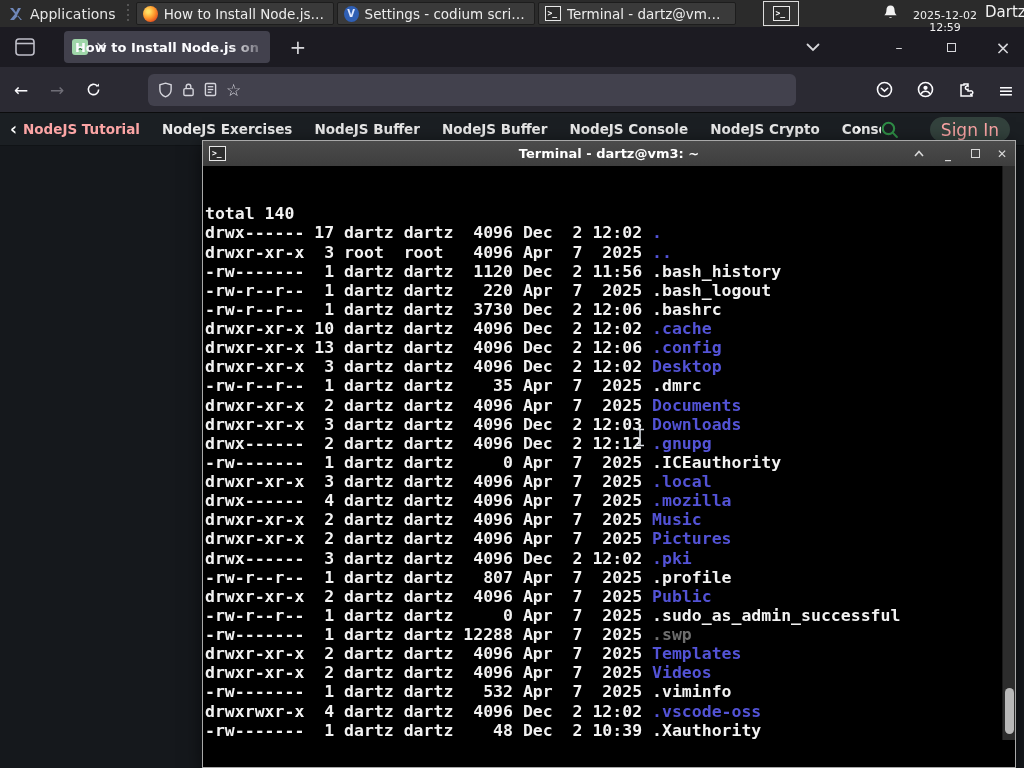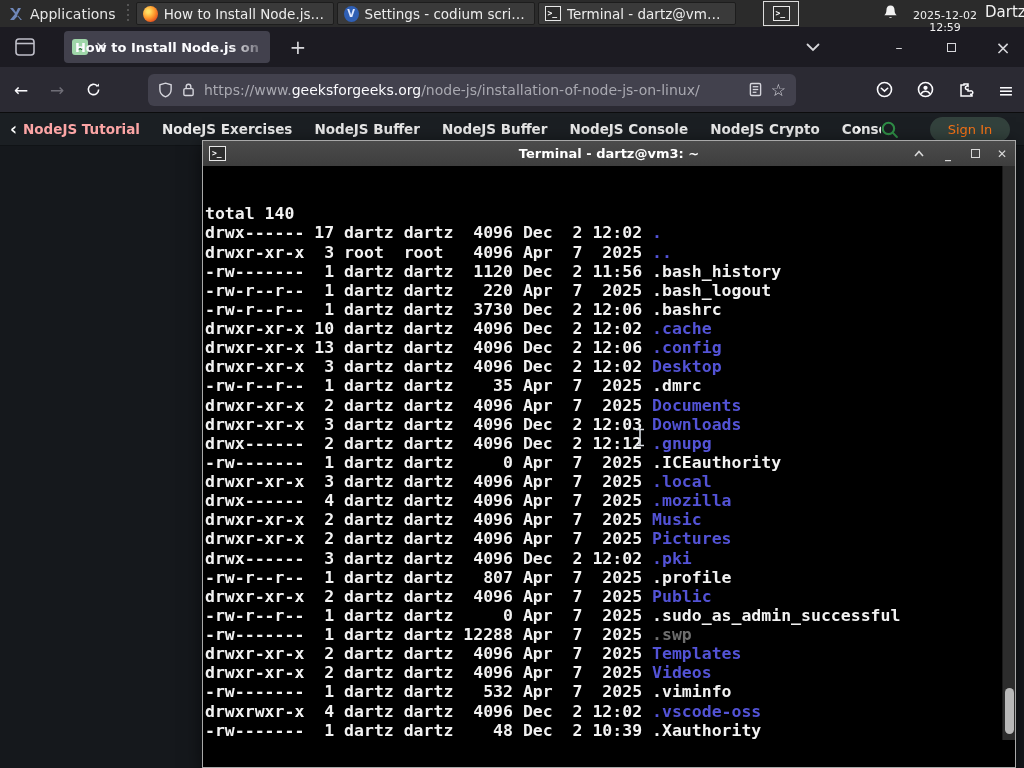--- a/index.html
+++ b/index.html
@@ -66,21 +66,21 @@
 
   .gfg-head{position:relative;height:33px;background:#1b1f23;display:flex;align-items:center;
             color:#e9e9e9;font-size:13.5px;border-bottom:1px solid #101316;}
   .gfg-back{font-size:17px;font-weight:bold;margin:0 6px 0 10px;color:#fff;}
   .gfg-links{display:flex;align-items:center;gap:0;overflow:hidden;white-space:nowrap;width:858px;}
   .gfg-links .lnk{padding:0 22px 0 0;flex:0 0 auto;font-weight:bold;}
   .gfg-links .lnk:first-child{font-weight:bold;color:#fca5a5;}
   .gfg-next{position:absolute;left:855px;color:#fff;font-size:17px;font-weight:bold;}
   .gfg-search{position:absolute;left:880px;top:7px;}
   .signin{position:absolute;right:14px;top:4px;width:80px;height:25px;border-radius:14px;
-          background:#33423d;color:#f97316;display:flex;align-items:center;justify-content:center;font-size:13px;}
+          background:#33423d;color:#fca5a5;display:flex;align-items:center;justify-content:center;font-size:17px;}
   .pagebg{height:662px;background:#15181c;}
 
   
   .termwin{position:absolute;left:202px;top:140px;width:814px;height:628px;z-index:20;
            border:1px solid #a9a9a9;background:#000;box-shadow:0 4px 18px rgba(0,0,0,.6);}
   .t-titlebar{height:25px;background:linear-gradient(#4b4b4b,#3e3e3e);display:flex;align-items:center;
               position:relative;color:#fff;}
   .t-title{position:absolute;left:0;right:0;text-align:center;font-size:13px;font-weight:bold;}
   .t-controls{position:absolute;right:6px;display:flex;gap:13px;color:#d9d9d9;align-items:center;}
   .t-controls .tc{width:14px;text-align:center;font-size:12px;font-weight:bold;}
@@ -188,21 +188,20 @@
           <svg width="15" height="16" viewBox="0 0 16 17">
               <path d="M8 1.2 14 3v5c0 4-2.6 6.6-6 7.8C4.6 14.6 2 12 2 8V3z" fill="none" stroke="#d5d5dc" stroke-width="1.5"></path>
             </svg>
         </span>
         <span>
           <svg width="13" height="15" viewBox="0 0 14 16">
               <rect x="2" y="7" width="10" height="7.5" rx="1.4" fill="none" stroke="#d5d5dc" stroke-width="1.5"></rect>
               <path d="M4.5 7V4.8a2.5 2.5 0 0 1 5 0V7" fill="none" stroke="#d5d5dc" stroke-width="1.5"></path>
             </svg>
         </span>
-        <span class="url-text"><span class="url-dim">https://www.</span><span>geeksforgeeks.org</span><span class="url-dim">/node-js/installation-of-node-js-on-linux/</span></span>
         <span>
           <svg width="13" height="15" viewBox="0 0 14 16">
               <rect x="1.5" y="1.5" width="11" height="13" rx="1.5" fill="none" stroke="#d5d5dc" stroke-width="1.5"></rect>
               <line x1="4" y1="5" x2="10" y2="5" stroke="#d5d5dc" stroke-width="1.4"></line>
               <line x1="4" y1="8" x2="10" y2="8" stroke="#d5d5dc" stroke-width="1.4"></line>
               <line x1="4" y1="11" x2="8" y2="11" stroke="#d5d5dc" stroke-width="1.4"></line>
             </svg>
         </span>
         <span style="font-size:17px;color:#d5d5dc;">☆</span>
       </div>

